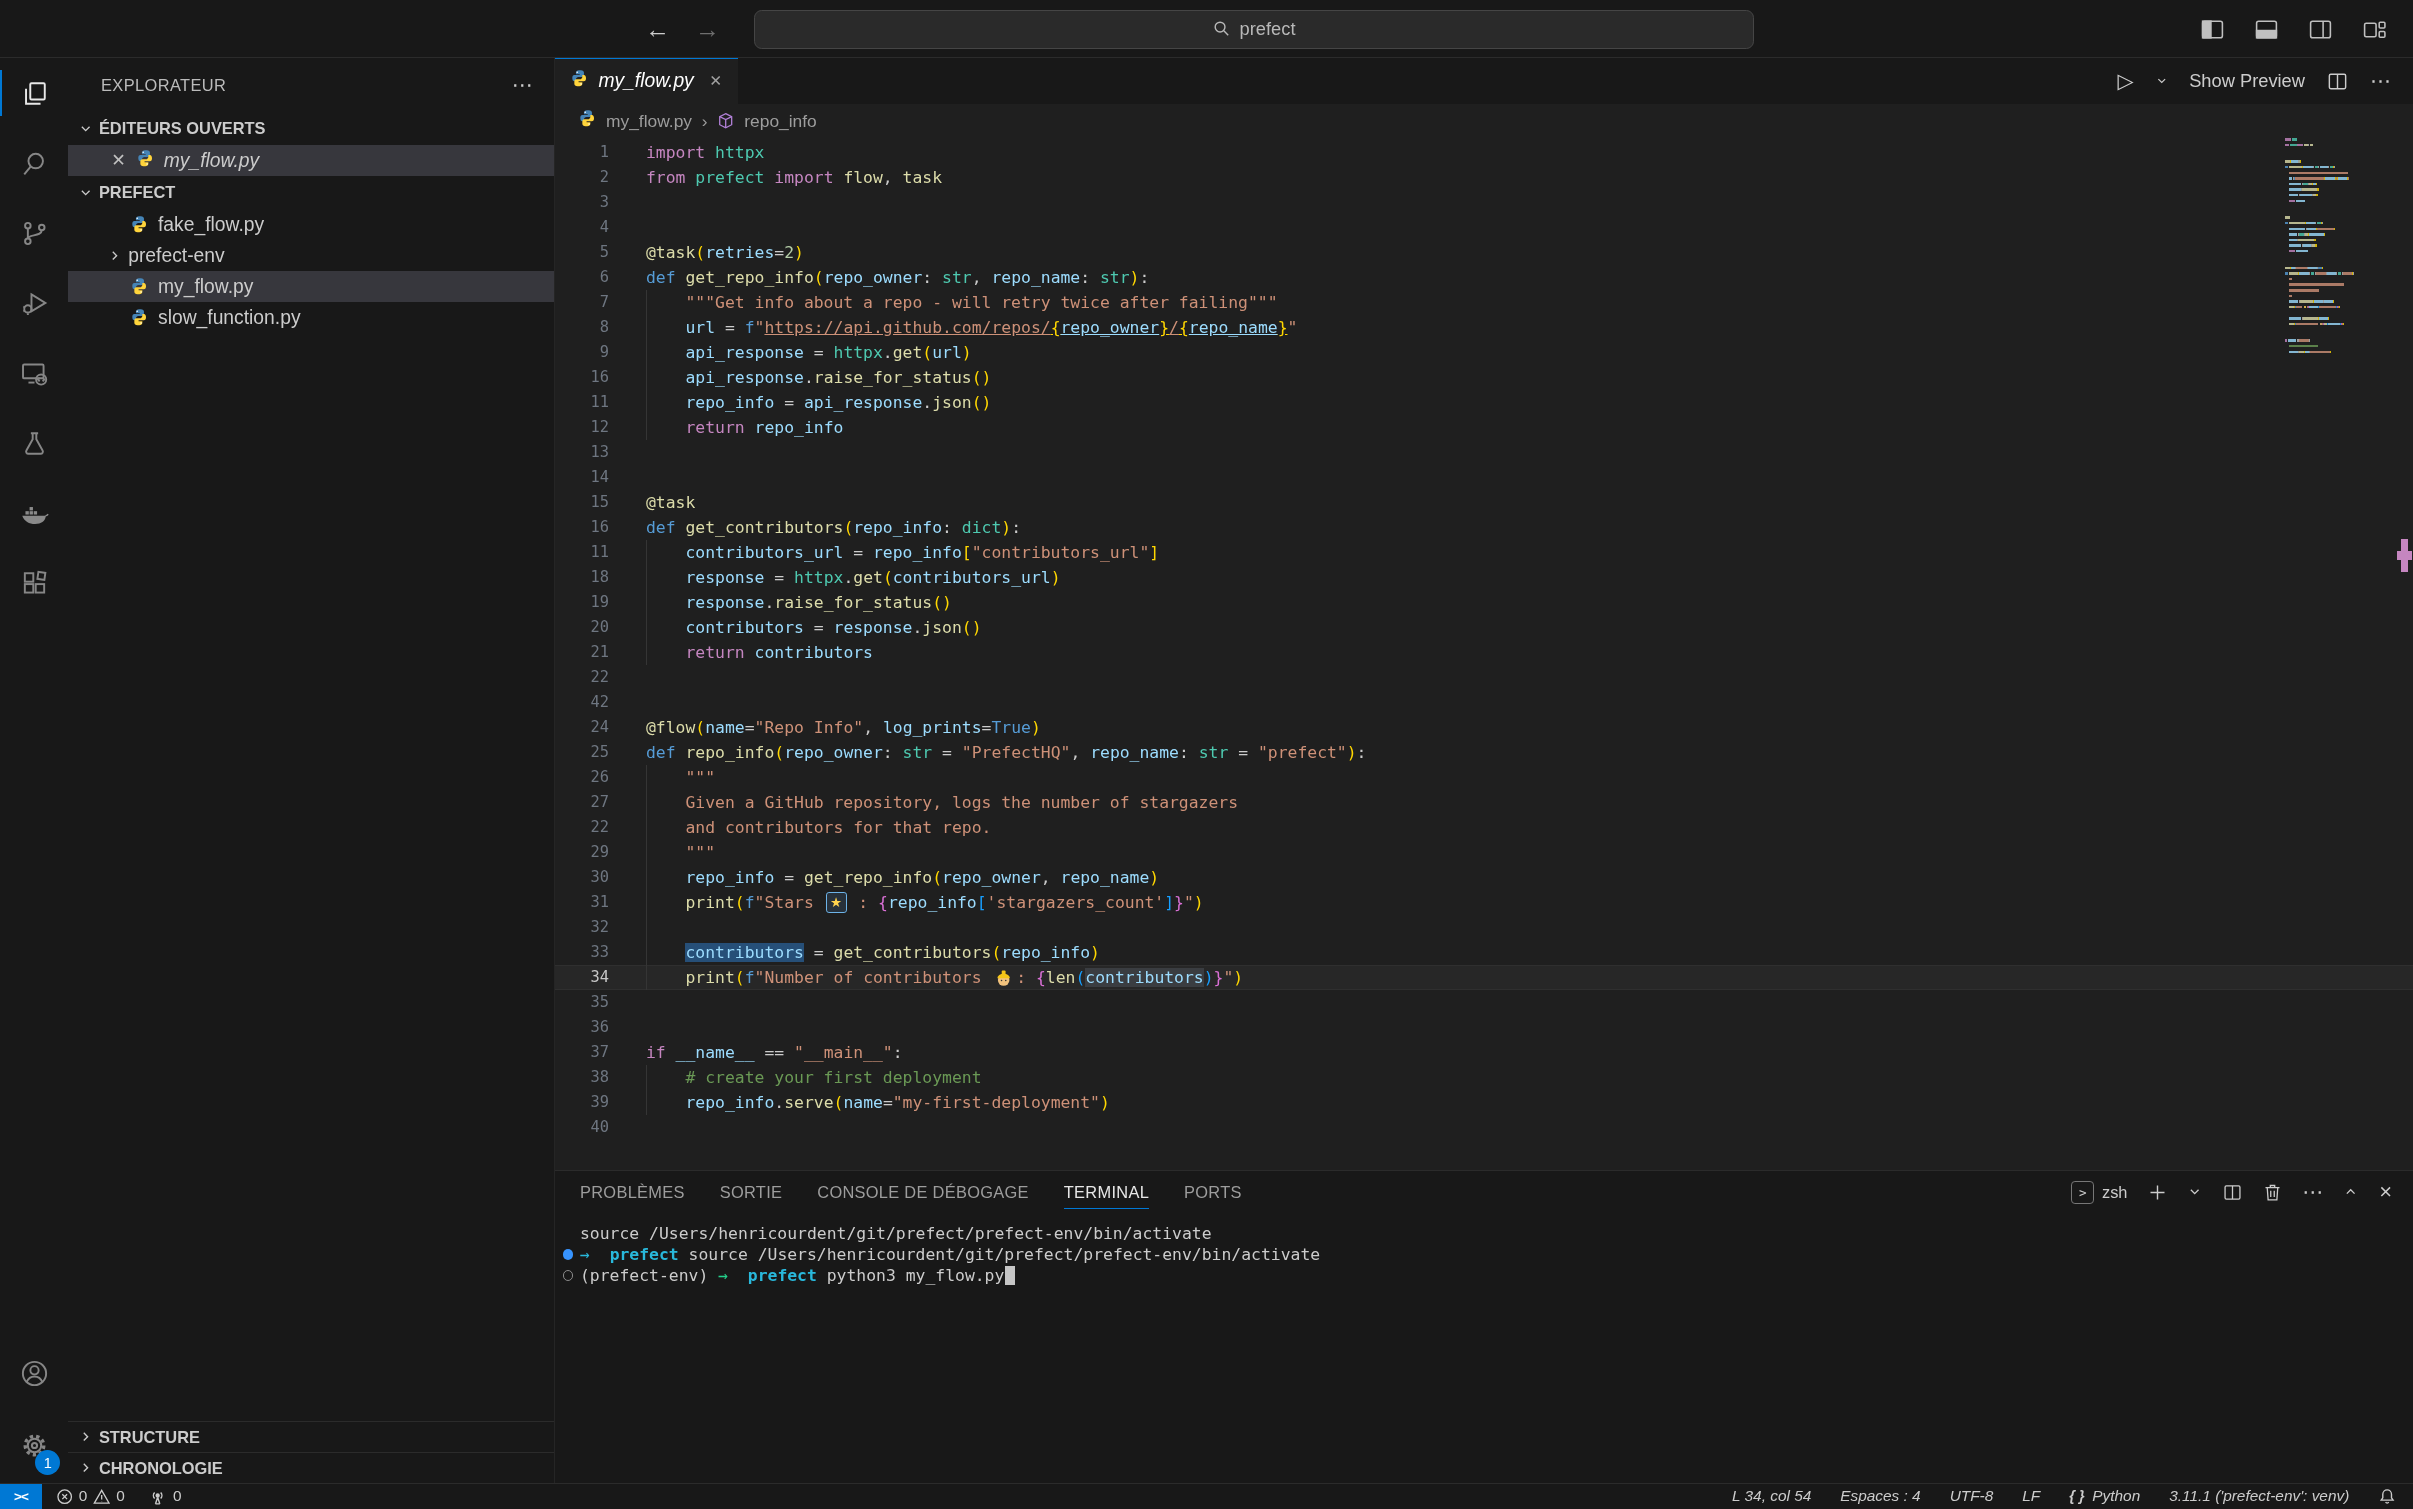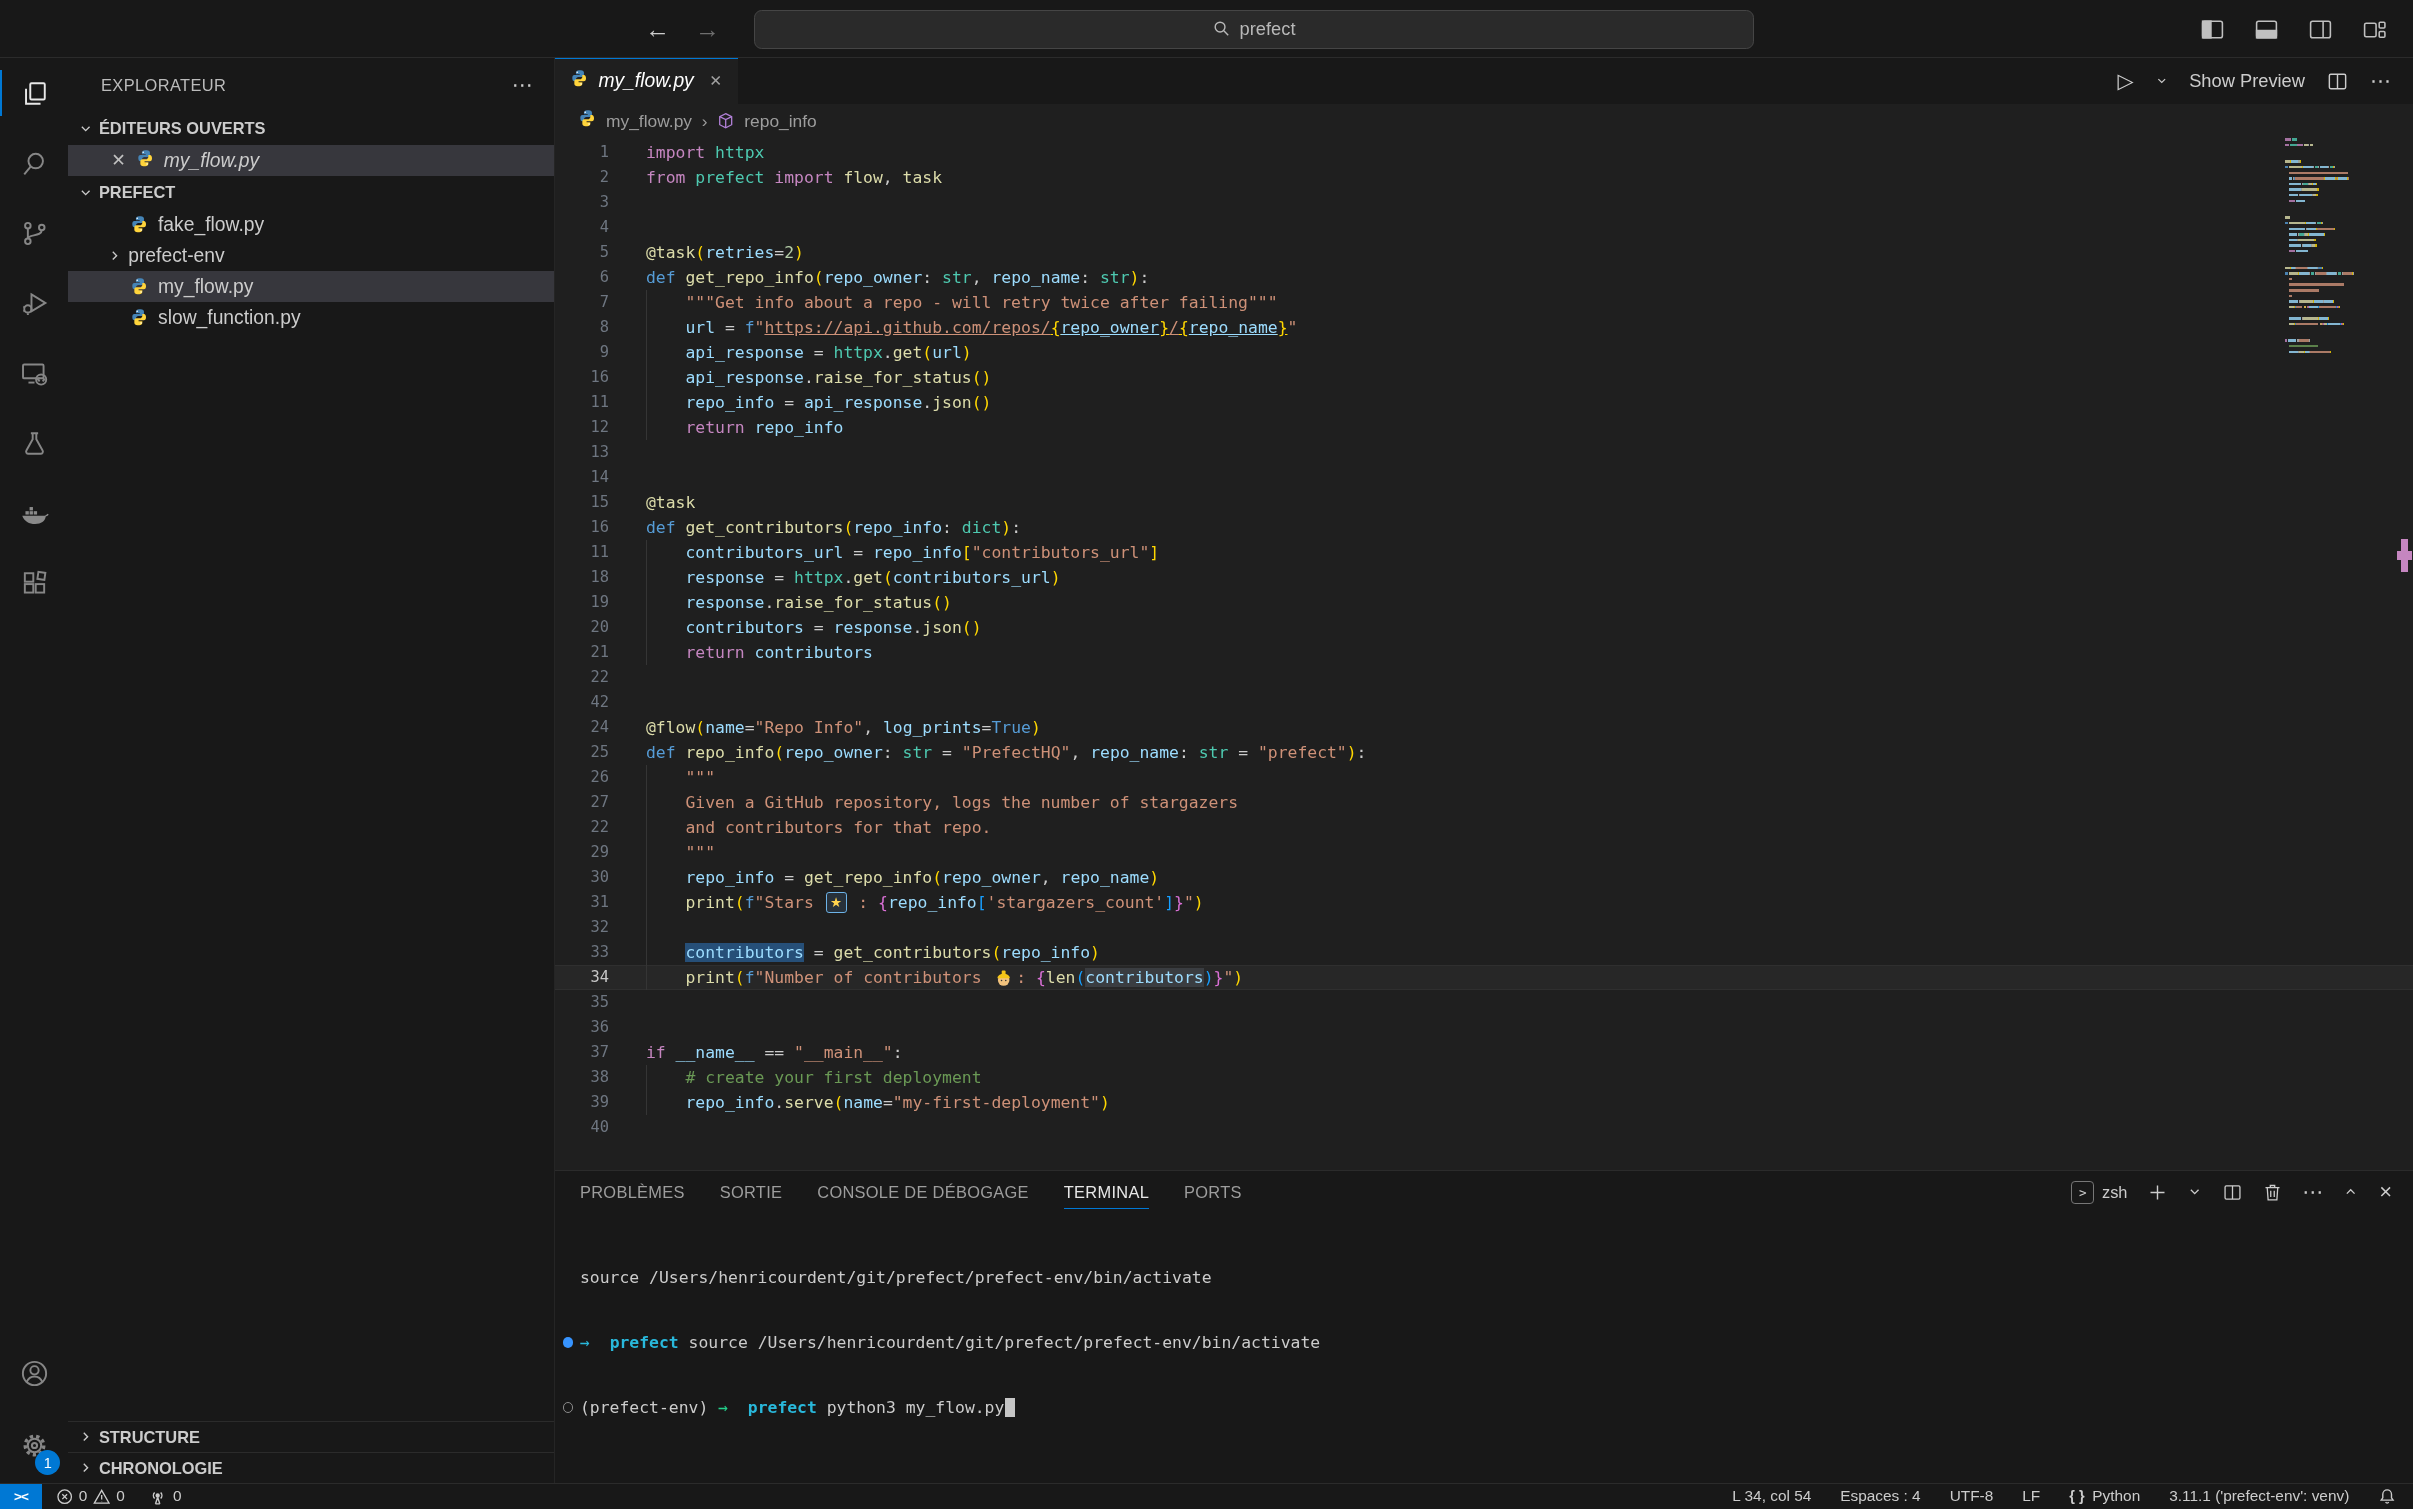--- a/index.html
+++ b/index.html
@@ -97,37 +97,37 @@
   .panel-tabs { display:flex; gap:35px; }
   .ptab { font-size:16.4px; color:#9d9d9d; letter-spacing:0.3px; position:relative; padding:5.8px 0; }
   .ptab.active { color:#e7e7e7; }
   .ptab.active::after { content:''; position:absolute; left:0; right:0; bottom:-1.9px; border-bottom:1.9px solid #0078d4; }
   .panel-fill { flex:1; }
   .panel-actions { display:flex; align-items:center; gap:19.3px; color:#cccccc; }
   .term-chip { display:flex; align-items:center; gap:7.7px; font-size:16.4px; }
   .chip-box { width:23px; height:23px; border:1px solid #777; border-radius:3.9px; display:flex; align-items:center;
     justify-content:center; font-size:12.6px; font-family:"DejaVu Sans Mono", monospace; }
   .panel-body { flex:1; position:relative; padding:9.7px 0 0 0; font-family:"DejaVu Sans Mono", monospace; font-size:16.4px; }
-  .trow { position:relative; height:21px; display:flex; align-items:center; padding-left:25px; white-space:pre;margin-top:44px; }
+  .trow { position:relative; height:21px; display:flex; align-items:center; padding-left:25px; white-space:pre; }
   .tg { position:absolute; left:7.7px; top:5.8px; width:10.6px; height:10.6px; border-radius:50%; }
   .tg.filled { background:#3794ff; }
   .tg.empty { border:1.5px solid #8a8a8a; }
   .t-t{color:#cccccc}.t-a1{color:#29b8db}.t-a2{color:#23d18b}
   .t-dir{color:#29b8db;font-weight:bold}
   .t-cursor{display:inline-block;width:9.7px;height:19.3px;background:#c6c6c6;margin-left:1px;}
 
   
   .statusbar { height:26px; flex:none; background:#181818; border-top:1px solid #2b2b2b; display:flex;
     align-items:center; font-size:15.4px; color:#cccccc; }
   .remote { width:42px; height:26px; background:#0078d4; color:#fff; display:flex; align-items:center;
     justify-content:center; font-size:13.5px; font-weight:bold; letter-spacing:-1px; flex:none; }
   .sb-left { display:flex; align-items:center; gap:9.7px; padding-left:13.5px; }
   .sb-group { display:flex; align-items:center; gap:5.8px; }
   .sb-right { margin-left:auto; display:flex; align-items:center; gap:29px; padding-right:17.4px; }
-  .sb-right .item { display:flex; align-items:center; gap:7.7px; }
+  .sb-right .item { display:flex; align-items:center; gap:7.7px;font-style:italic; }
   .braces { font-weight:bold; font-size:14.5px; }
   svg.ic { display:block; }
 </style>
 </head>
 <body>
 
 <div class="app">
 
   <div class="titlebar">
     <div class="nav-arrows">

